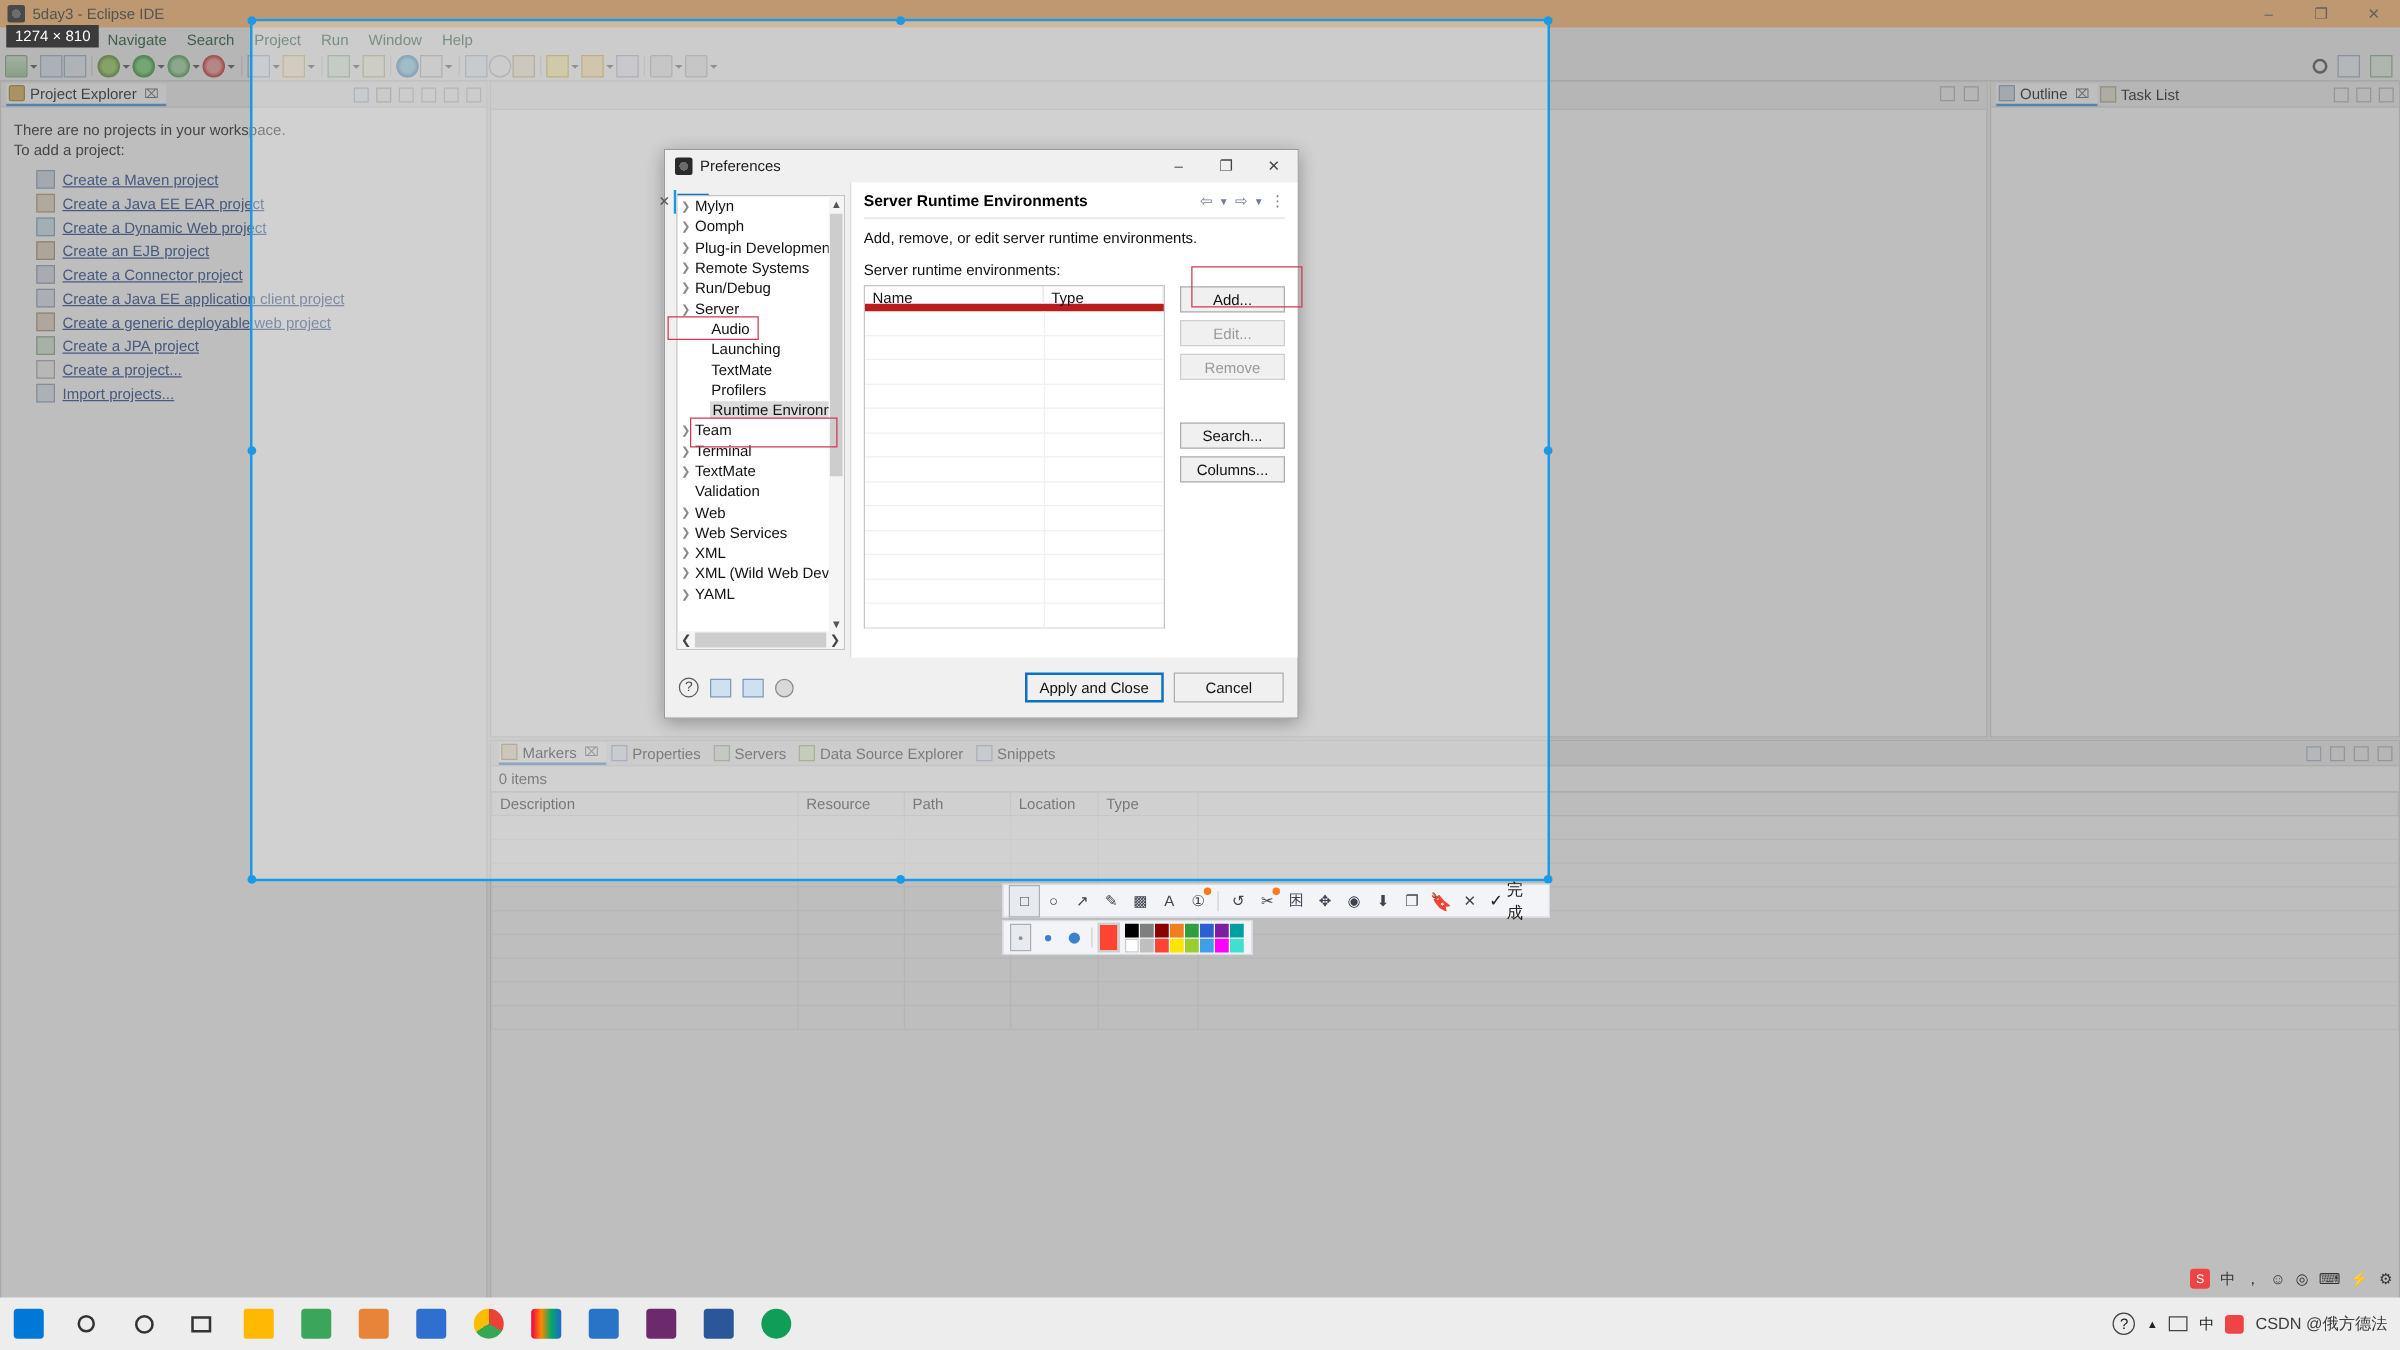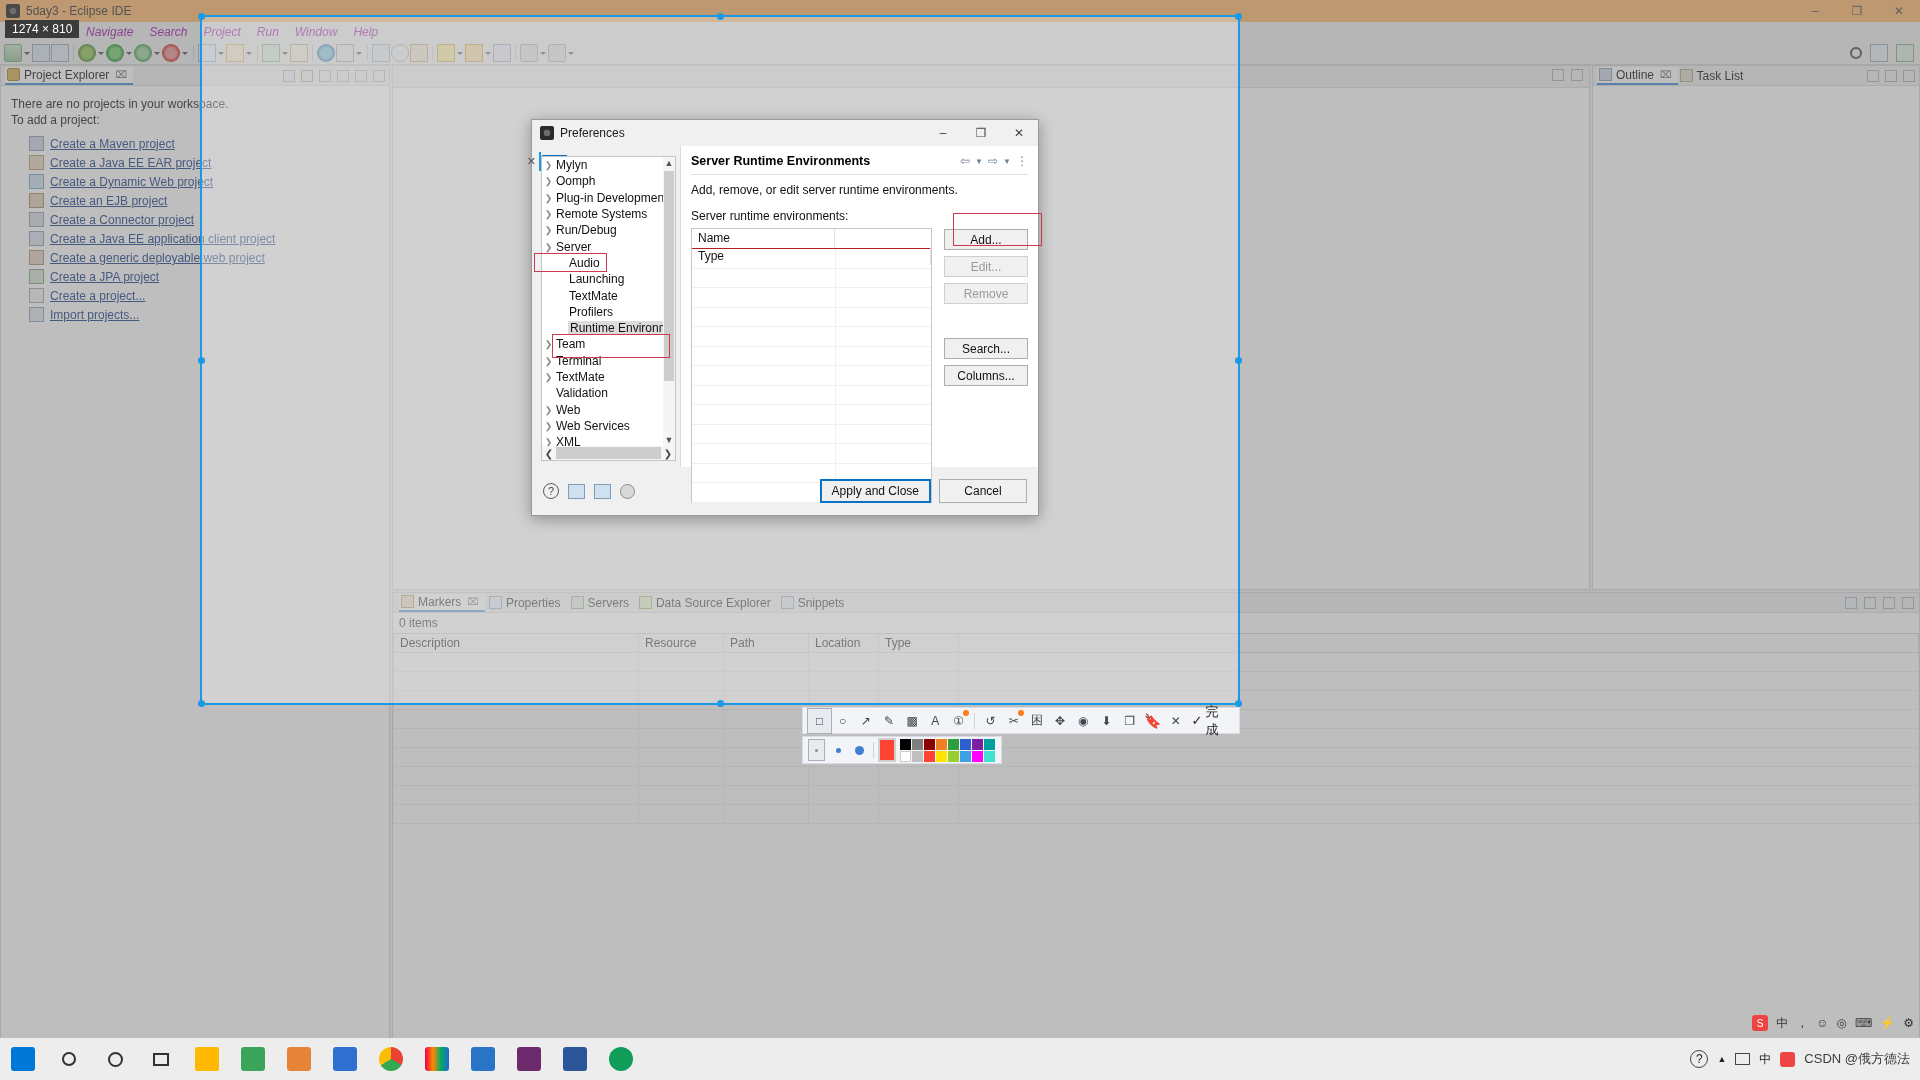--- a/index.html
+++ b/index.html
@@ -20,21 +20,21 @@
   .titlebar { height:22px; background:#fdba74; display:flex; align-items:center; padding-left:6px; position:relative;}
   .titlebar .appicon { width:14px;height:14px;margin-right:6px;
      background:radial-gradient(circle at 50% 50%, #6b6b6b 0 35%, #2a2a2a 36% 100%);
      border-radius:2px; }
   .titlebar .ttext { font-size:12px; color:#3c3c3c; }
   .winbtns { position:absolute; right:0; top:0; height:22px; display:flex; }
   .winbtn { width:42px; height:22px; display:flex;align-items:center;justify-content:center;
     font-size:12px; color:#555; }
 
   .menubar { height:19px; display:flex; align-items:center; padding-left:6px; gap:0px; background:#f0f0f0;}
-  .menubar .mi { padding:1px 8px; font-size:12px; color:#a21caf;font-style:italic; }
+  .menubar .mi { padding:1px 8px; font-size:12px; color:#14532d; }
 
   .toolbar { height:24px; background:#f0f0f0; border-bottom:1px solid #d6d6d6;
     display:flex; align-items:center; padding-left:4px; gap:1px; position:relative;}
   .tbtn { width:18px;height:18px; display:inline-block; position:relative;}
   .tsep { width:1px;height:16px;background:#cfcfcf;margin:0 3px;}
   .tcar { width:8px;height:18px; display:inline-block; position:relative;}
   .tcar:after{content:"";position:absolute;left:1px;top:8px;border-left:3px solid transparent;
      border-right:3px solid transparent;border-top:3px solid #555;}
   .toolbar .right { position:absolute; right:6px; display:flex; gap:8px; align-items:center;}
 
@@ -85,21 +85,21 @@
   #capture-selection {
     position:absolute; left:200px; top:15px; width:1040px; height:690px;
     border:2px solid #1a9ae6; z-index:60; background:rgba(255,255,255,0.30);
   }
   .cap-handle { position:absolute; width:7px;height:7px; background:#1a9ae6; border-radius:50%;}
   .cap-dim-tip { position:absolute; left:5px; top:20px; background:#3b3b3b; color:#fff;
      font-size:12px; padding:2px 7px; z-index:70;}
 
   
   #preferences-dialog {
-    position:absolute; left:531px; top:119px; width:508px; height:397px;
+    position:absolute; left:531px; top:119px; width:508px; height:456px;
     background:#f0f0f0; border:1px solid #9a9a9a; box-shadow:0 3px 14px rgba(0,0,0,.33);
     z-index:80;
   }
   .dlg-title { height:26px; background:#f0f0f0; display:flex; align-items:center; padding-left:8px; }
   .dlg-title .dico { width:14px;height:14px;margin-right:6px;
      background:radial-gradient(circle at 50% 50%, #6b6b6b 0 35%, #2a2a2a 36% 100%); border-radius:2px;}
   .dlg-title .dtxt { font-size:12px;color:#1b1b1b;}
   .dlg-wb { margin-left:auto; display:flex; }
   .dlg-wb div { width:38px;height:26px;display:flex;align-items:center;justify-content:center;color:#444;font-size:12px;}
 
@@ -124,21 +124,21 @@
 
   .pref-right { flex:1; background:#fff; border-left:1px solid #dcdcdc; padding:8px 10px; position:relative;}
   .pr-head { display:flex; align-items:center; }
   .pr-title { font-size:12.5px; font-weight:bold; color:#000;}
   .pr-headtools { margin-left:auto; display:flex; align-items:center; gap:5px; color:#6f7f94;}
   .pr-rule { border-bottom:1px solid #e0e0e0; margin:6px 0 8px 0;}
   .pr-desc { font-size:12px; margin-bottom:12px;}
   .pr-sub { font-size:12px; margin-bottom:5px;}
   .pr-row { display:flex; gap:12px;}
   .rt-table { flex:1; border:1px solid #c6c6c6; height:275px; background:#fff; position:relative;}
-  .rt-head { display:flex; height:20px; border-bottom:1px solid #b91c1c;flex-direction:column;}
+  .rt-head { display:flex; height:20px; border-bottom:6px solid #b91c1c;}
   .rt-head div { font-size:12px; padding:2px 6px; border-right:1px solid #e3e3e3;}
   .rt-rows div { height:19.5px; border-bottom:1px solid #f0f0f0; }
   .rt-colline { position:absolute; left:143px; top:20px; bottom:0; width:1px; background:#f0f0f0;}
   .rt-buttons { width:84px; flex:0 0 84px; display:flex; flex-direction:column; gap:6px; padding-top:1px;}
   .pbtn { height:21px; background:#f0f0f0; border:1px solid #adadad; font-size:12px; color:#111;
     display:flex; align-items:center; justify-content:center; cursor:pointer;}
   .pbtn.disabled { color:#9a9a9a; background:#f0f0f0; border-color:#cfcfcf;}
   .pbtn.gap { margin-top:28px;}
 
   .dlg-foot { position:absolute; left:0; right:0; bottom:0; height:48px; display:flex; align-items:center; padding:0 11px;}

